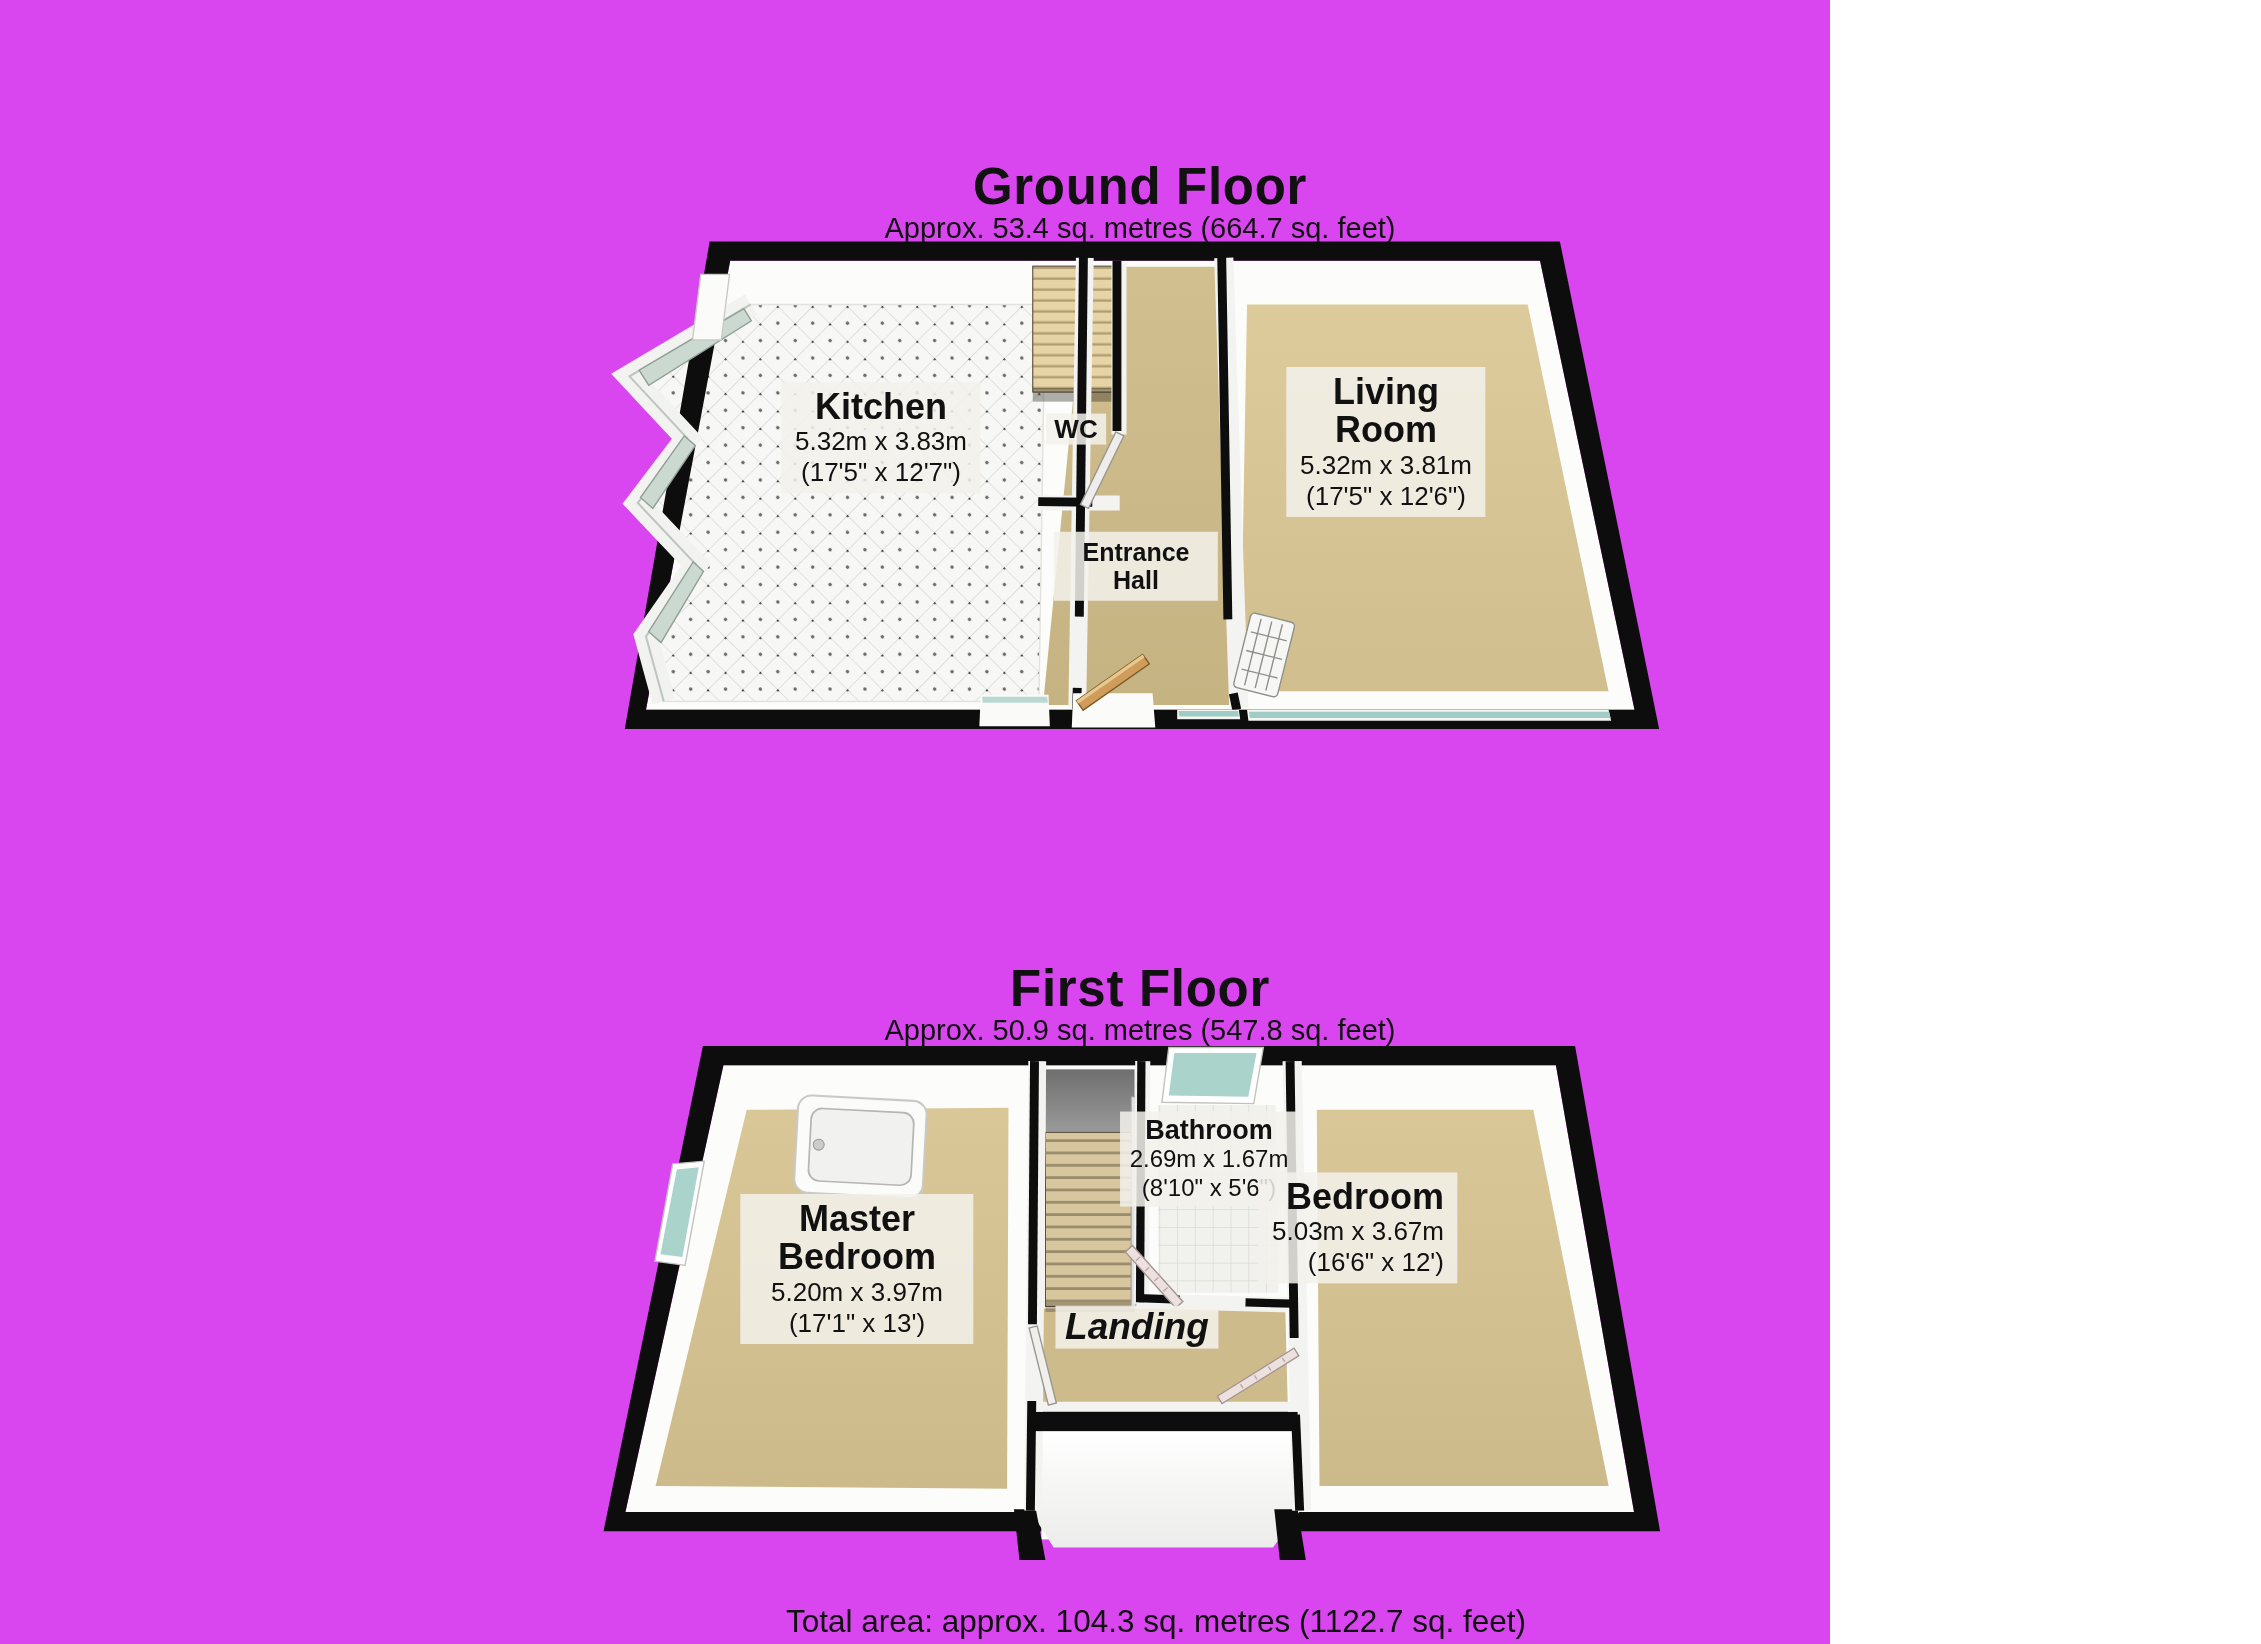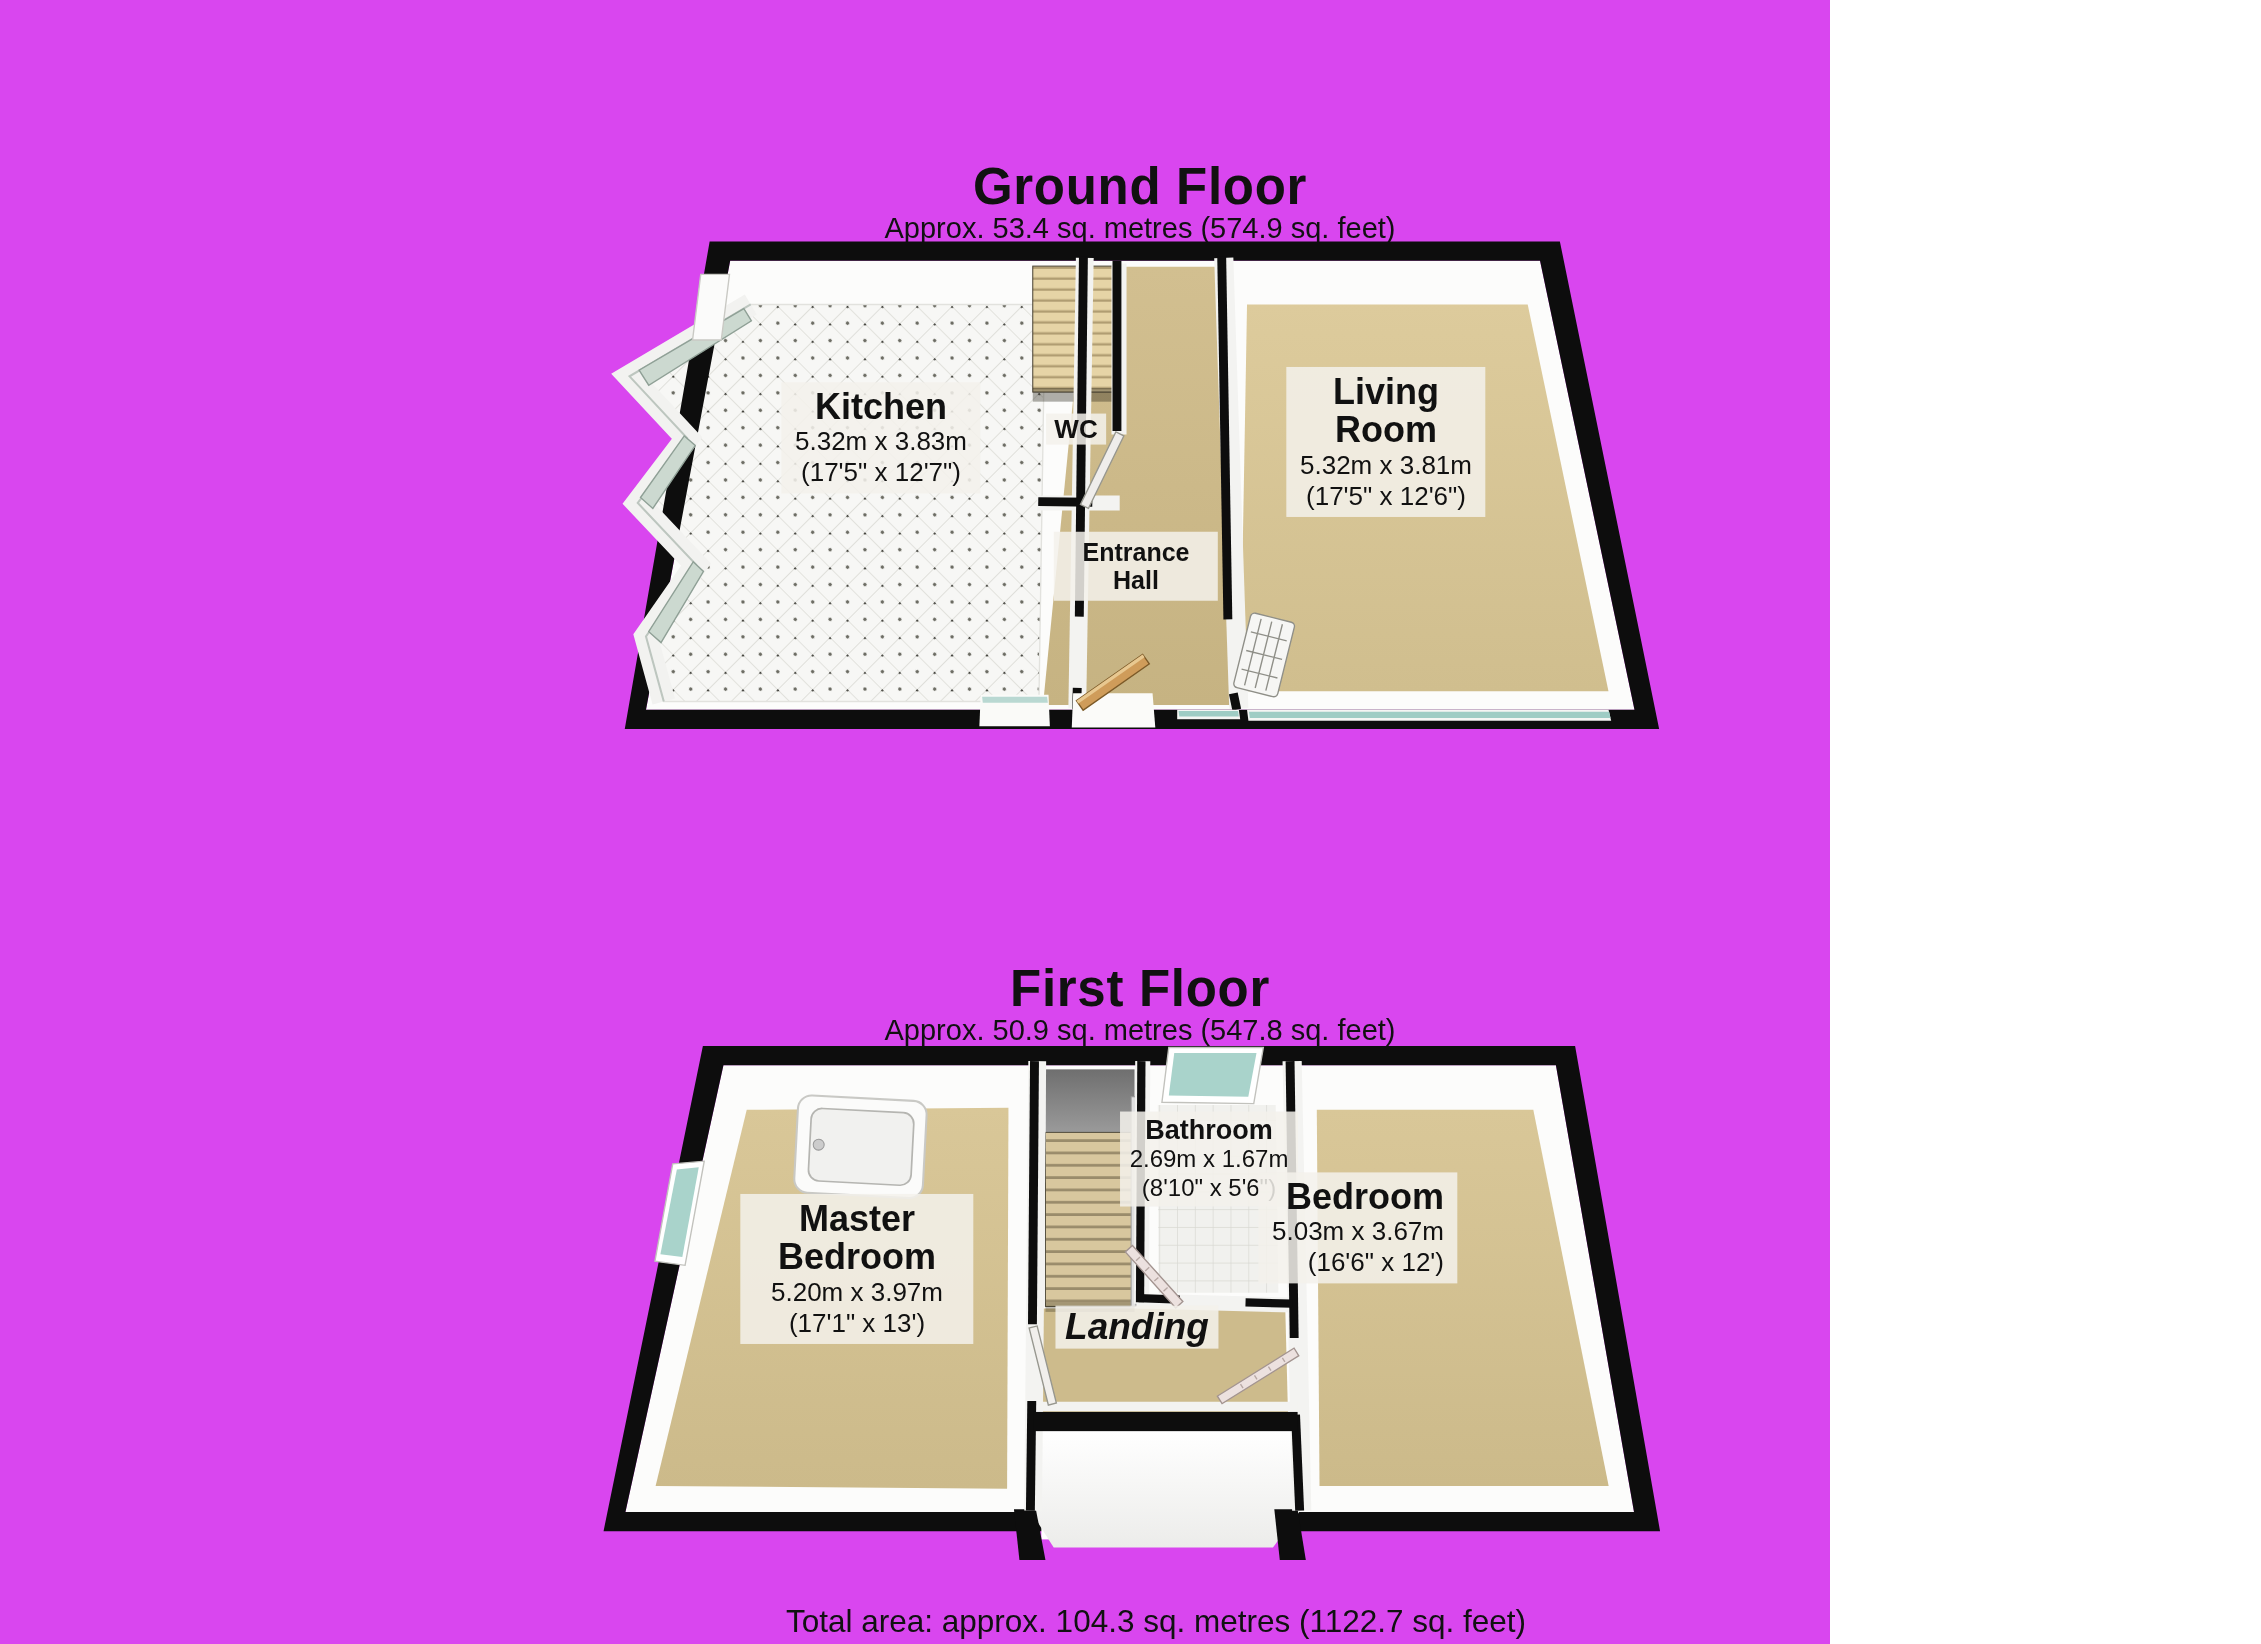--- a/index.html
+++ b/index.html
@@ -23,21 +23,21 @@
   .label-landing .room-name{font-size:37px;font-style:italic;}
   .label-hall .room-name{font-size:25px;line-height:1.15;}
   .wrap-narrow{max-width:206px;}
 </style>
 </head>
 <body>
 
 <div class="canvas">
 
   <div class="floor-title" style="left:1140px;top:186px;">Ground Floor</div>
-  <div class="floor-sub" style="left:1140px;top:228px;">Approx. 53.4 sq. metres (574.9 sq. feet)</div>
+  <div class="floor-sub" style="left:1140px;top:228px;">Approx. 53.4 sq. metres (664.7 sq. feet)</div>
 
   <div class="floor-wrap" style="left:603px;top:236px;width:1069px;height:510px;">
 
     <svg width="1069" height="510" viewBox="0 0 1560 745">
       <defs>
         <pattern id="ktile" width="36" height="36" patternUnits="userSpaceOnUse" patternTransform="rotate(45)">
           <rect width="36" height="36" fill="#f7f7f5"></rect>
           <path d="M0 0H36M0 0V36" stroke="#dcdcd6" stroke-width="2.5"></path>
           <circle cx="0" cy="0" r="3.4" fill="#45453f"></circle>
           <circle cx="18" cy="18" r="2.6" fill="#6b6b62"></circle>

